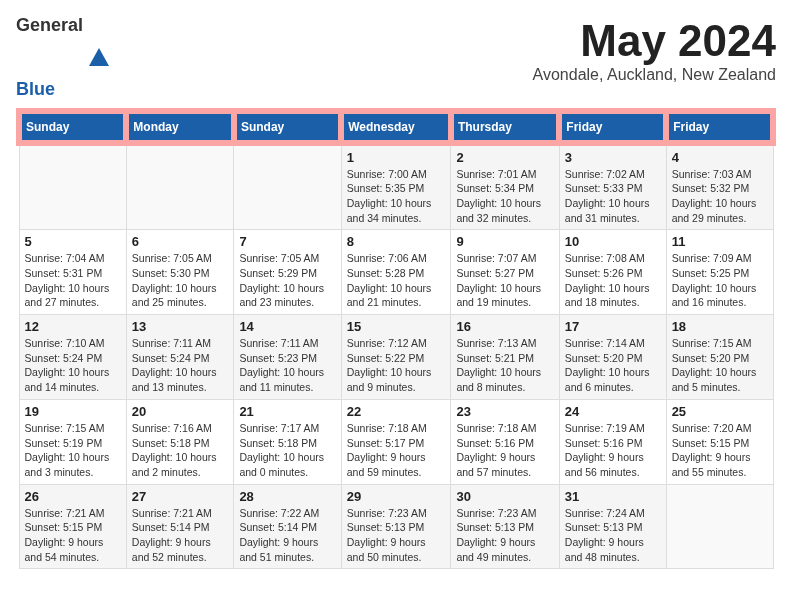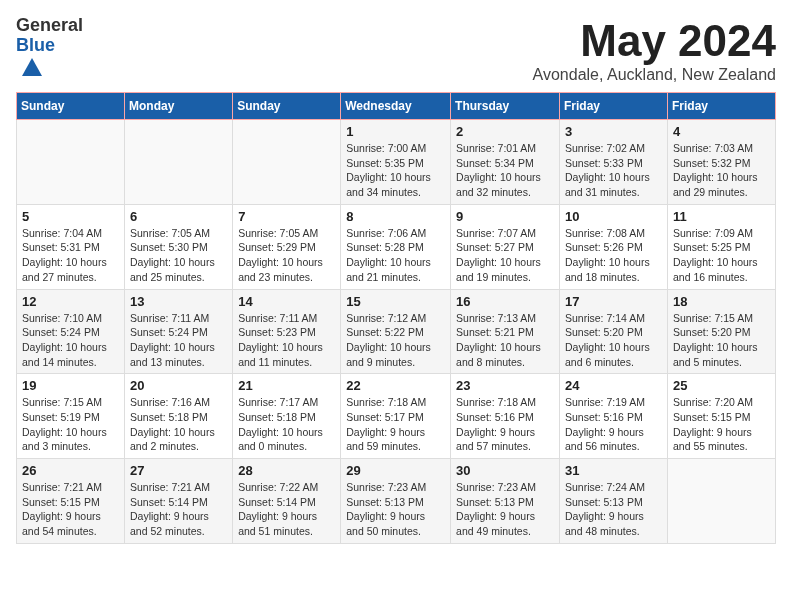--- a/index.html
+++ b/index.html
@@ -11,36 +11,37 @@
       padding: 16px;
     }
     .header {
       display: flex;
       justify-content: space-between;
       align-items: flex-start;
       margin-bottom: 8px;
     }
     .logo {
       display: flex;
-      flex-direction: column;
+      align-items: center;
     }
     .logo-text {
       display: flex;
       flex-direction: column;
       line-height: 1.1;
     }
     .logo-general {
       font-size: 18px;
       color: #333;
       font-weight: bold;
     }
     .logo-blue {
       font-size: 18px;
       color: #1a5fa8;
       font-weight: bold;
+      margin-top: 44px;
     }
     .logo-icon {
       width: 24px;
       height: 24px;
       margin-left: 4px;
     }
     .title-block {
       text-align: right;
     }
     .month-year {
@@ -60,21 +61,21 @@
     }
     thead tr {
       background-color: #1a5fa8;
       color: #fff;
     }
     thead th {
       padding: 6px 4px;
       text-align: left;
       font-size: 12px;
       font-weight: bold;
-      border: 1px solid #fca5a5;
+      border: 6px solid #fca5a5;
     }
     tbody tr {
       vertical-align: top;
     }
     tbody tr:nth-child(odd) {
       background-color: #f5f5f5;
     }
     tbody tr:nth-child(even) {
       background-color: #fff;
     }

